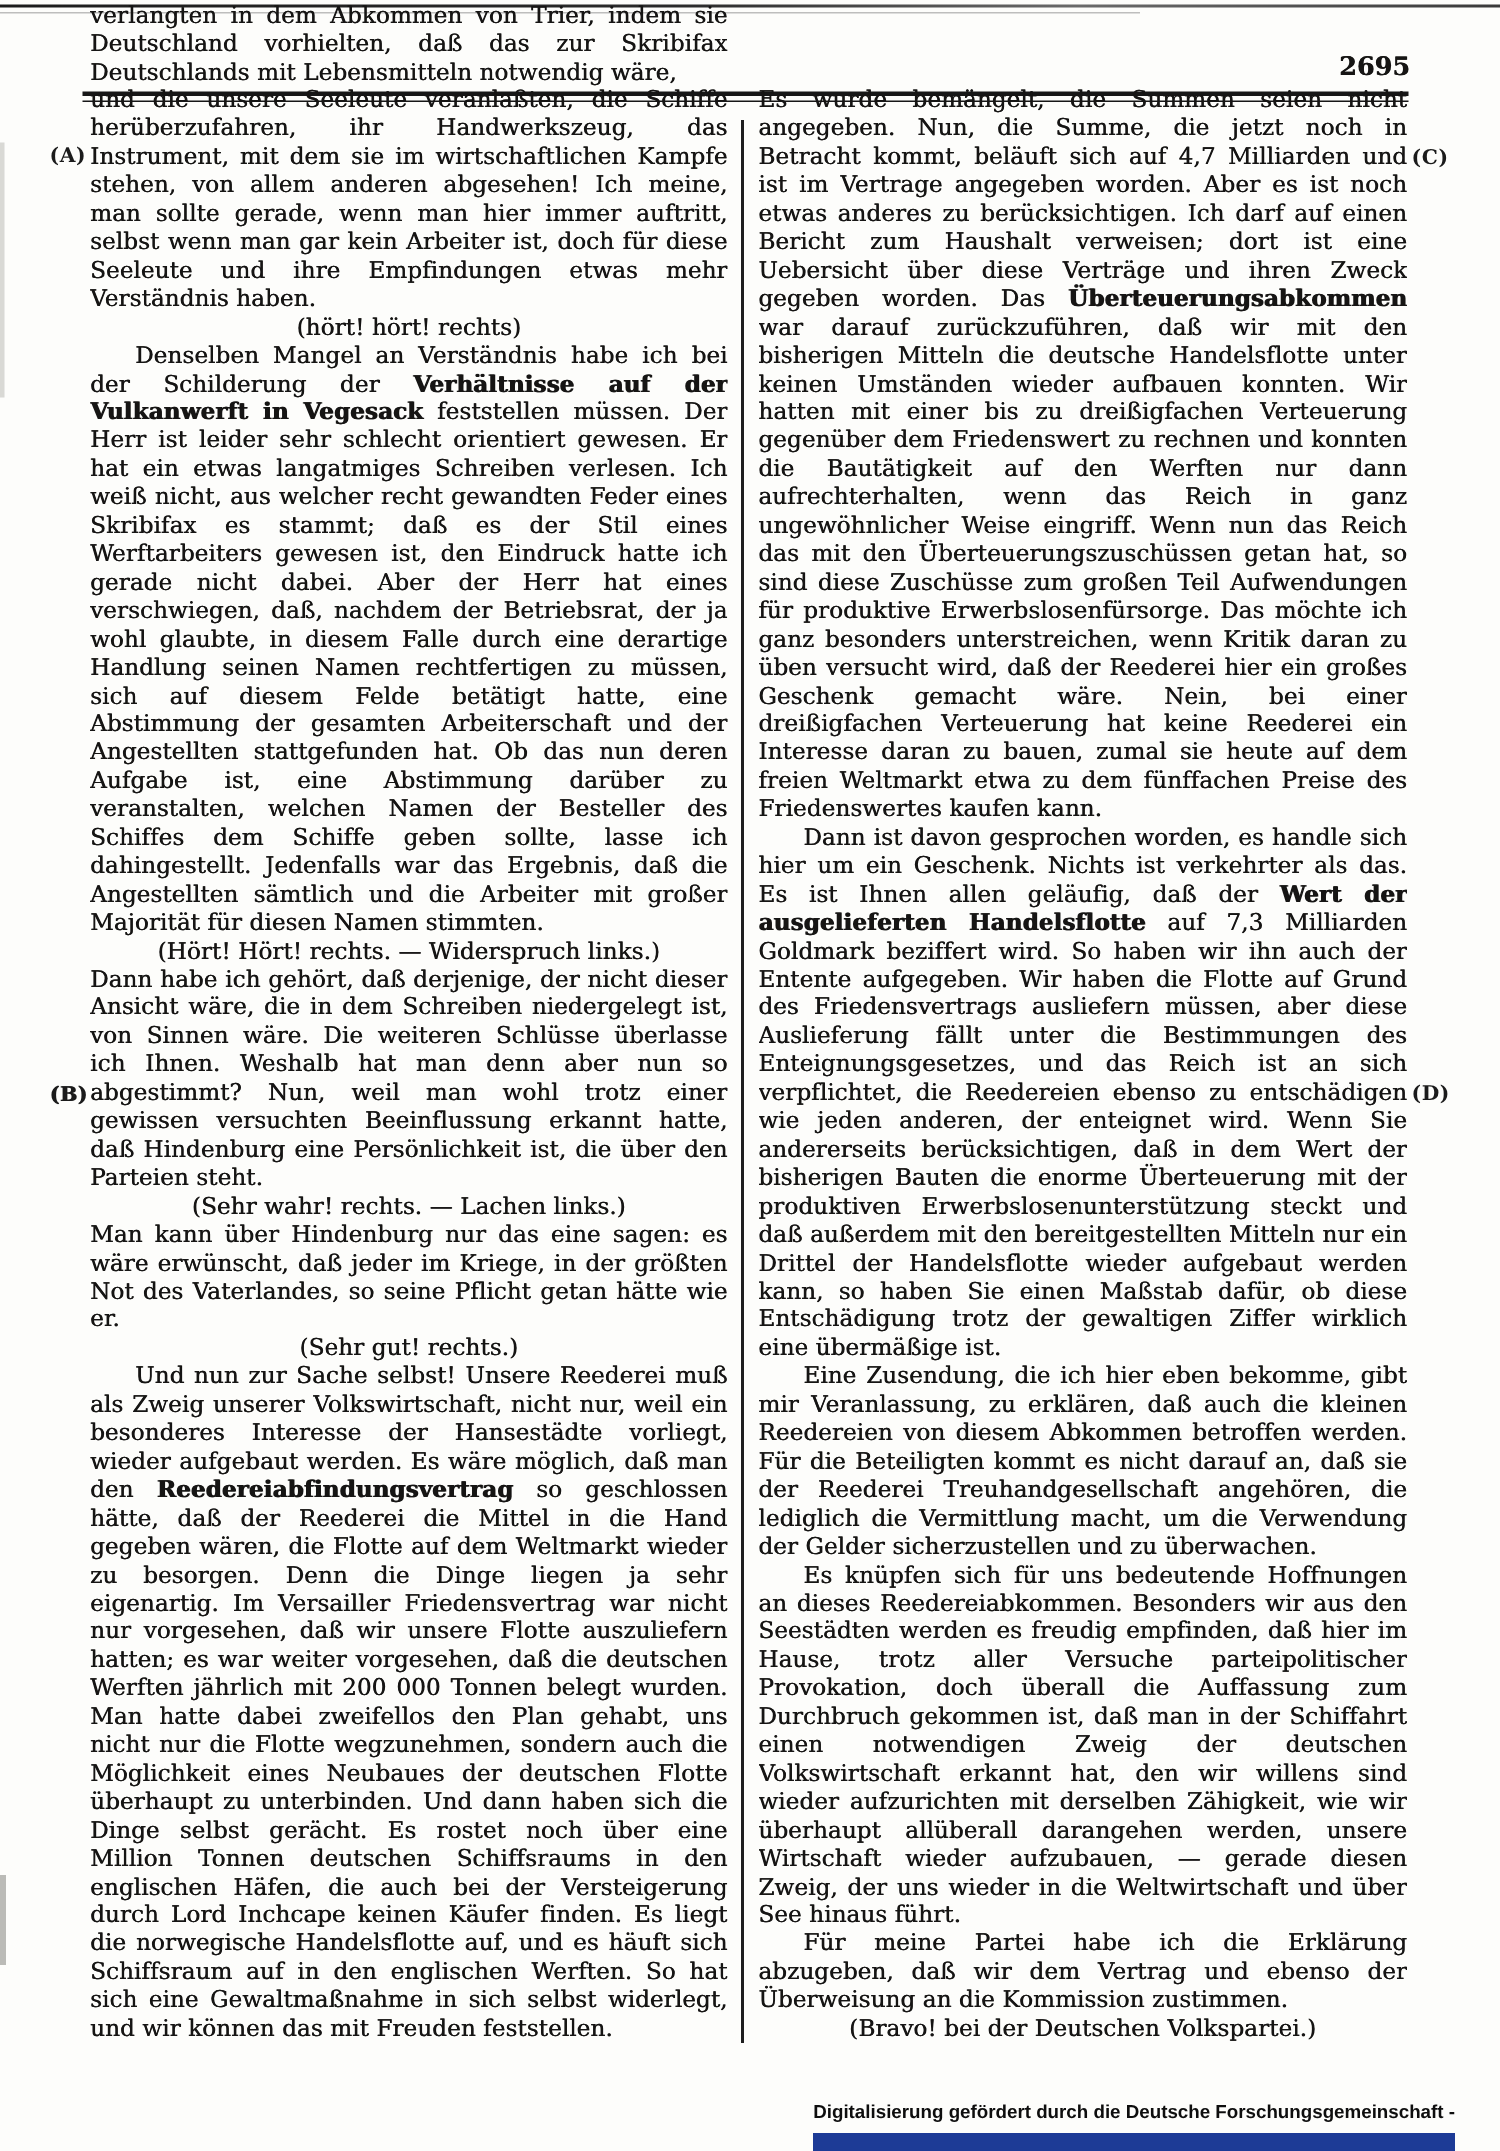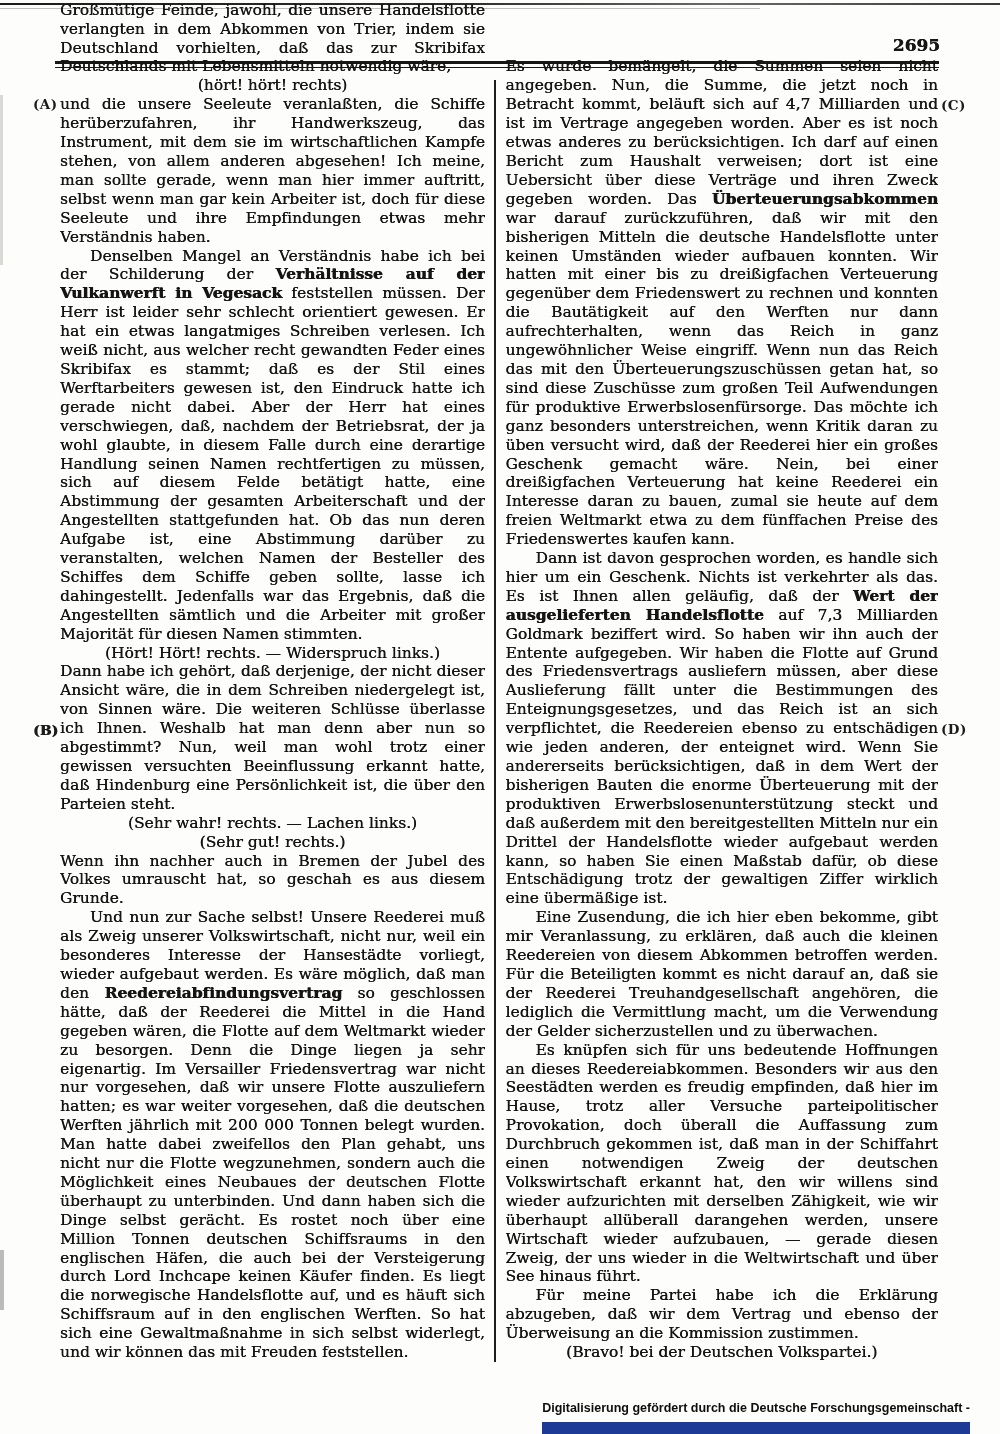--- a/index.html
+++ b/index.html
@@ -100,28 +100,28 @@
 
 <div class="mlabel a">(A)</div>
 <div class="mlabel b">(B)</div>
 <div class="mlabel c">(C)</div>
 <div class="mlabel d">(D)</div>
 
 <div class="columns">
   <div class="col col-left">
       <p class="blk speaker-note"><span>(Dr. </span><span class="b">Gildemeister,</span><span> Abgeordneter.)</span></p>
       <p class="blk para"><span>Großmütige Feinde, jawohl, die unsere Handelsflotte verlangten in dem Abkommen von Trier, indem sie Deutschland vorhielten, daß das zur Skribifax Deutschlands mit Lebensmitteln notwendig wäre,</span></p>
+      <p class="blk para"><span>und die unsere Seeleute veranlaßten, die Schiffe herüberzufahren, ihr Handwerkszeug, das Instrument, mit dem sie im wirtschaftlichen Kampfe stehen, von allem anderen abgesehen! Ich meine, man sollte gerade, wenn man hier immer auftritt, selbst wenn man gar kein Arbeiter ist, doch für diese Seeleute und ihre Empfindungen etwas mehr Verständnis haben.</span></p>
       <p class="blk stage"><span>(hört! hört! rechts)</span></p>
-      <p class="blk para"><span>und die unsere Seeleute veranlaßten, die Schiffe herüberzufahren, ihr Handwerkszeug, das Instrument, mit dem sie im wirtschaftlichen Kampfe stehen, von allem anderen abgesehen! Ich meine, man sollte gerade, wenn man hier immer auftritt, selbst wenn man gar kein Arbeiter ist, doch für diese Seeleute und ihre Empfindungen etwas mehr Verständnis haben.</span></p>
       <p class="blk para-indent"><span>Denselben Mangel an Verständnis habe ich bei der Schilderung der </span><span class="b">Verhältnisse auf der Vulkanwerft in Vegesack</span><span> feststellen müssen. Der Herr ist leider sehr schlecht orientiert gewesen. Er hat ein etwas langatmiges Schreiben verlesen. Ich weiß nicht, aus welcher recht gewandten Feder eines Skribifax es stammt; daß es der Stil eines Werftarbeiters gewesen ist, den Eindruck hatte ich gerade nicht dabei. Aber der Herr hat eines verschwiegen, daß, nachdem der Betriebsrat, der ja wohl glaubte, in diesem Falle durch eine derartige Handlung seinen Namen rechtfertigen zu müssen, sich auf diesem Felde betätigt hatte, eine Abstimmung der gesamten Arbeiterschaft und der Angestellten stattgefunden hat. Ob das nun deren Aufgabe ist, eine Abstimmung darüber zu veranstalten, welchen Namen der Besteller des Schiffes dem Schiffe geben sollte, lasse ich dahingestellt. Jedenfalls war das Ergebnis, daß die Angestellten sämtlich und die Arbeiter mit großer Majorität für diesen Namen stimmten.</span></p>
       <p class="blk stage"><span>(Hört! Hört! rechts. — Widerspruch links.)</span></p>
       <p class="blk para"><span>Dann habe ich gehört, daß derjenige, der nicht dieser Ansicht wäre, die in dem Schreiben niedergelegt ist, von Sinnen wäre. Die weiteren Schlüsse überlasse ich Ihnen. Weshalb hat man denn aber nun so abgestimmt? Nun, weil man wohl trotz einer gewissen versuchten Beeinflussung erkannt hatte, daß Hindenburg eine Persönlichkeit ist, die über den Parteien steht.</span></p>
       <p class="blk stage"><span>(Sehr wahr! rechts. — Lachen links.)</span></p>
+      <p class="blk para"><span>Man kann über Hindenburg nur das eine sagen: es wäre erwünscht, daß jeder im Kriege, in der größten Not des Vaterlandes, so seine Pflicht getan hätte wie er.</span></p>
       <p class="blk stage"><span>(Sehr gut! rechts.)</span></p>
-      <p class="blk para"><span>Wenn ihn nachher auch in Bremen der Jubel des Volkes umrauscht hat, so geschah es aus diesem Grunde.</span></p>
       <p class="blk para-indent"><span>Und nun zur Sache selbst! Unsere Reederei muß als Zweig unserer Volkswirtschaft, nicht nur, weil ein besonderes Interesse der Hansestädte vorliegt, wieder aufgebaut werden. Es wäre möglich, daß man den </span><span class="b">Reedereiabfindungsvertrag</span><span> so geschlossen hätte, daß der Reederei die Mittel in die Hand gegeben wären, die Flotte auf dem Weltmarkt wieder zu besorgen. Denn die Dinge liegen ja sehr eigenartig. Im Versailler Friedensvertrag war nicht nur vorgesehen, daß wir unsere Flotte auszuliefern hatten; es war weiter vorgesehen, daß die deutschen Werften jährlich mit 200 000 Tonnen belegt wurden. Man hatte dabei zweifellos den Plan gehabt, uns nicht nur die Flotte wegzunehmen, sondern auch die Möglichkeit eines Neubaues der deutschen Flotte überhaupt zu unterbinden. Und dann haben sich die Dinge selbst gerächt. Es rostet noch über eine Million Tonnen deutschen Schiffsraums in den englischen Häfen, die auch bei der Versteigerung durch Lord Inchcape keinen Käufer finden. Es liegt die norwegische Handelsflotte auf, und es häuft sich Schiffsraum auf in den englischen Werften. So hat sich eine Gewaltmaßnahme in sich selbst widerlegt, und wir können das mit Freuden feststellen.</span></p>
     </div>
   <div class="divider"></div>
   <div class="col col-right">
       <p class="blk para"><span>Es wurde bemängelt, die Summen seien nicht angegeben. Nun, die Summe, die jetzt noch in Betracht kommt, beläuft sich auf 4,7 Milliarden und ist im Vertrage angegeben worden. Aber es ist noch etwas anderes zu berücksichtigen. Ich darf auf einen Bericht zum Haushalt verweisen; dort ist eine Uebersicht über diese Verträge und ihren Zweck gegeben worden. Das </span><span class="b">Überteuerungsabkommen</span><span> war darauf zurückzuführen, daß wir mit den bisherigen Mitteln die deutsche Handelsflotte unter keinen Umständen wieder aufbauen konnten. Wir hatten mit einer bis zu dreißigfachen Verteuerung gegenüber dem Friedenswert zu rechnen und konnten die Bautätigkeit auf den Werften nur dann aufrechterhalten, wenn das Reich in ganz ungewöhnlicher Weise eingriff. Wenn nun das Reich das mit den Überteuerungszuschüssen getan hat, so sind diese Zuschüsse zum großen Teil Aufwendungen für produktive Erwerbslosenfürsorge. Das möchte ich ganz besonders unterstreichen, wenn Kritik daran zu üben versucht wird, daß der Reederei hier ein großes Geschenk gemacht wäre. Nein, bei einer dreißigfachen Verteuerung hat keine Reederei ein Interesse daran zu bauen, zumal sie heute auf dem freien Weltmarkt etwa zu dem fünffachen Preise des Friedenswertes kaufen kann.</span></p>
       <p class="blk para-indent"><span>Dann ist davon gesprochen worden, es handle sich hier um ein Geschenk. Nichts ist verkehrter als das. Es ist Ihnen allen geläufig, daß der </span><span class="b">Wert der ausgelieferten Handelsflotte</span><span> auf 7,3 Milliarden Goldmark beziffert wird. So haben wir ihn auch der Entente aufgegeben. Wir haben die Flotte auf Grund des Friedensvertrags ausliefern müssen, aber diese Auslieferung fällt unter die Bestimmungen des Enteignungsgesetzes, und das Reich ist an sich verpflichtet, die Reedereien ebenso zu entschädigen wie jeden anderen, der enteignet wird. Wenn Sie andererseits berücksichtigen, daß in dem Wert der bisherigen Bauten die enorme Überteuerung mit der produktiven Erwerbslosenunterstützung steckt und daß außerdem mit den bereitgestellten Mitteln nur ein Drittel der Handelsflotte wieder aufgebaut werden kann, so haben Sie einen Maßstab dafür, ob diese Entschädigung trotz der gewaltigen Ziffer wirklich eine übermäßige ist.</span></p>
       <p class="blk para-indent"><span>Eine Zusendung, die ich hier eben bekomme, gibt mir Veranlassung, zu erklären, daß auch die kleinen Reedereien von diesem Abkommen betroffen werden. Für die Beteiligten kommt es nicht darauf an, daß sie der Reederei Treuhandgesellschaft angehören, die lediglich die Vermittlung macht, um die Verwendung der Gelder sicherzustellen und zu überwachen.</span></p>
       <p class="blk para-indent"><span>Es knüpfen sich für uns bedeutende Hoffnungen an dieses Reedereiabkommen. Besonders wir aus den Seestädten werden es freudig empfinden, daß hier im Hause, trotz aller Versuche parteipolitischer Provokation, doch überall die Auffassung zum Durchbruch gekommen ist, daß man in der Schiffahrt einen notwendigen Zweig der deutschen Volkswirtschaft erkannt hat, den wir willens sind wieder aufzurichten mit derselben Zähigkeit, wie wir überhaupt allüberall darangehen werden, unsere Wirtschaft wieder aufzubauen, — gerade diesen Zweig, der uns wieder in die Weltwirtschaft und über See hinaus führt.</span></p>
       <p class="blk para-indent"><span>Für meine Partei habe ich die Erklärung abzugeben, daß wir dem Vertrag und ebenso der Überweisung an die Kommission zustimmen.</span></p>
       <p class="blk stage"><span>(Bravo! bei der Deutschen Volkspartei.)</span></p>

